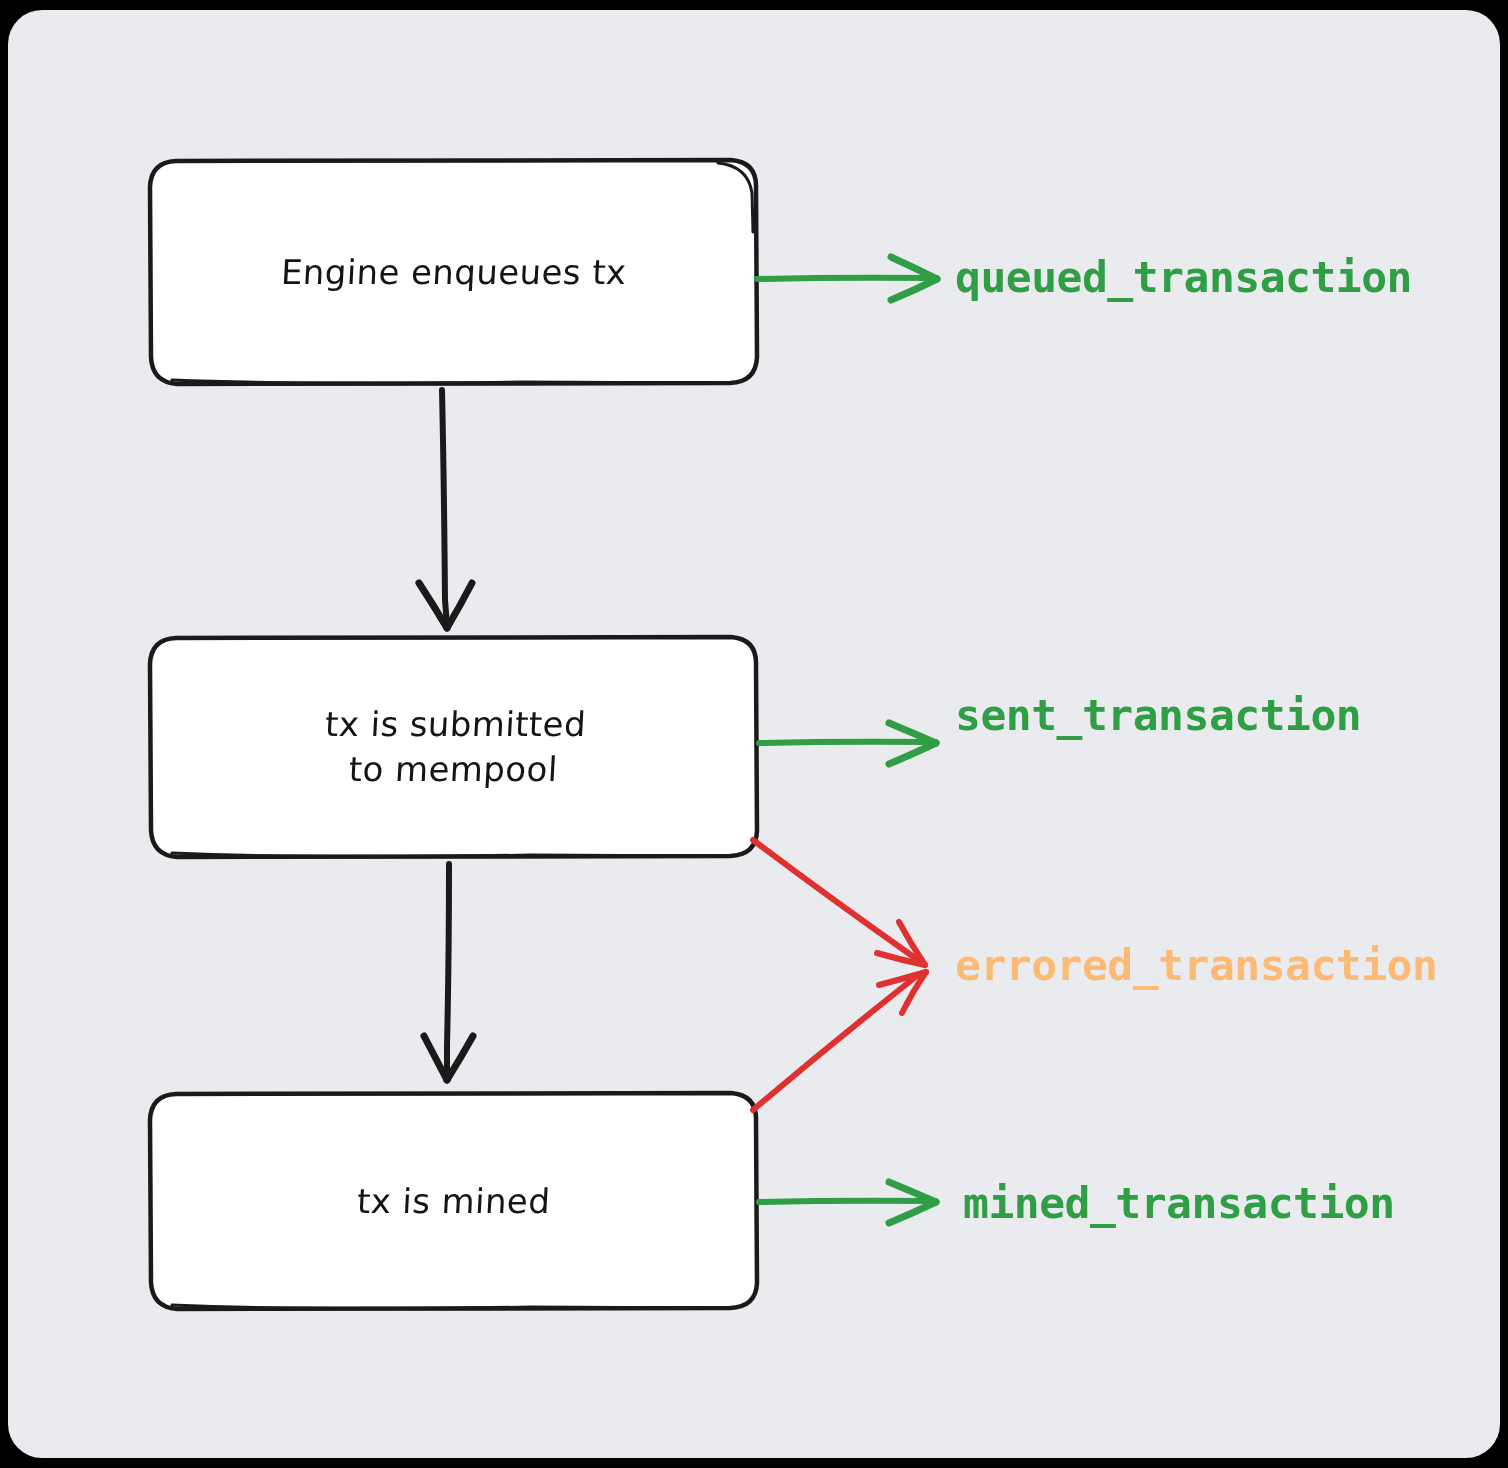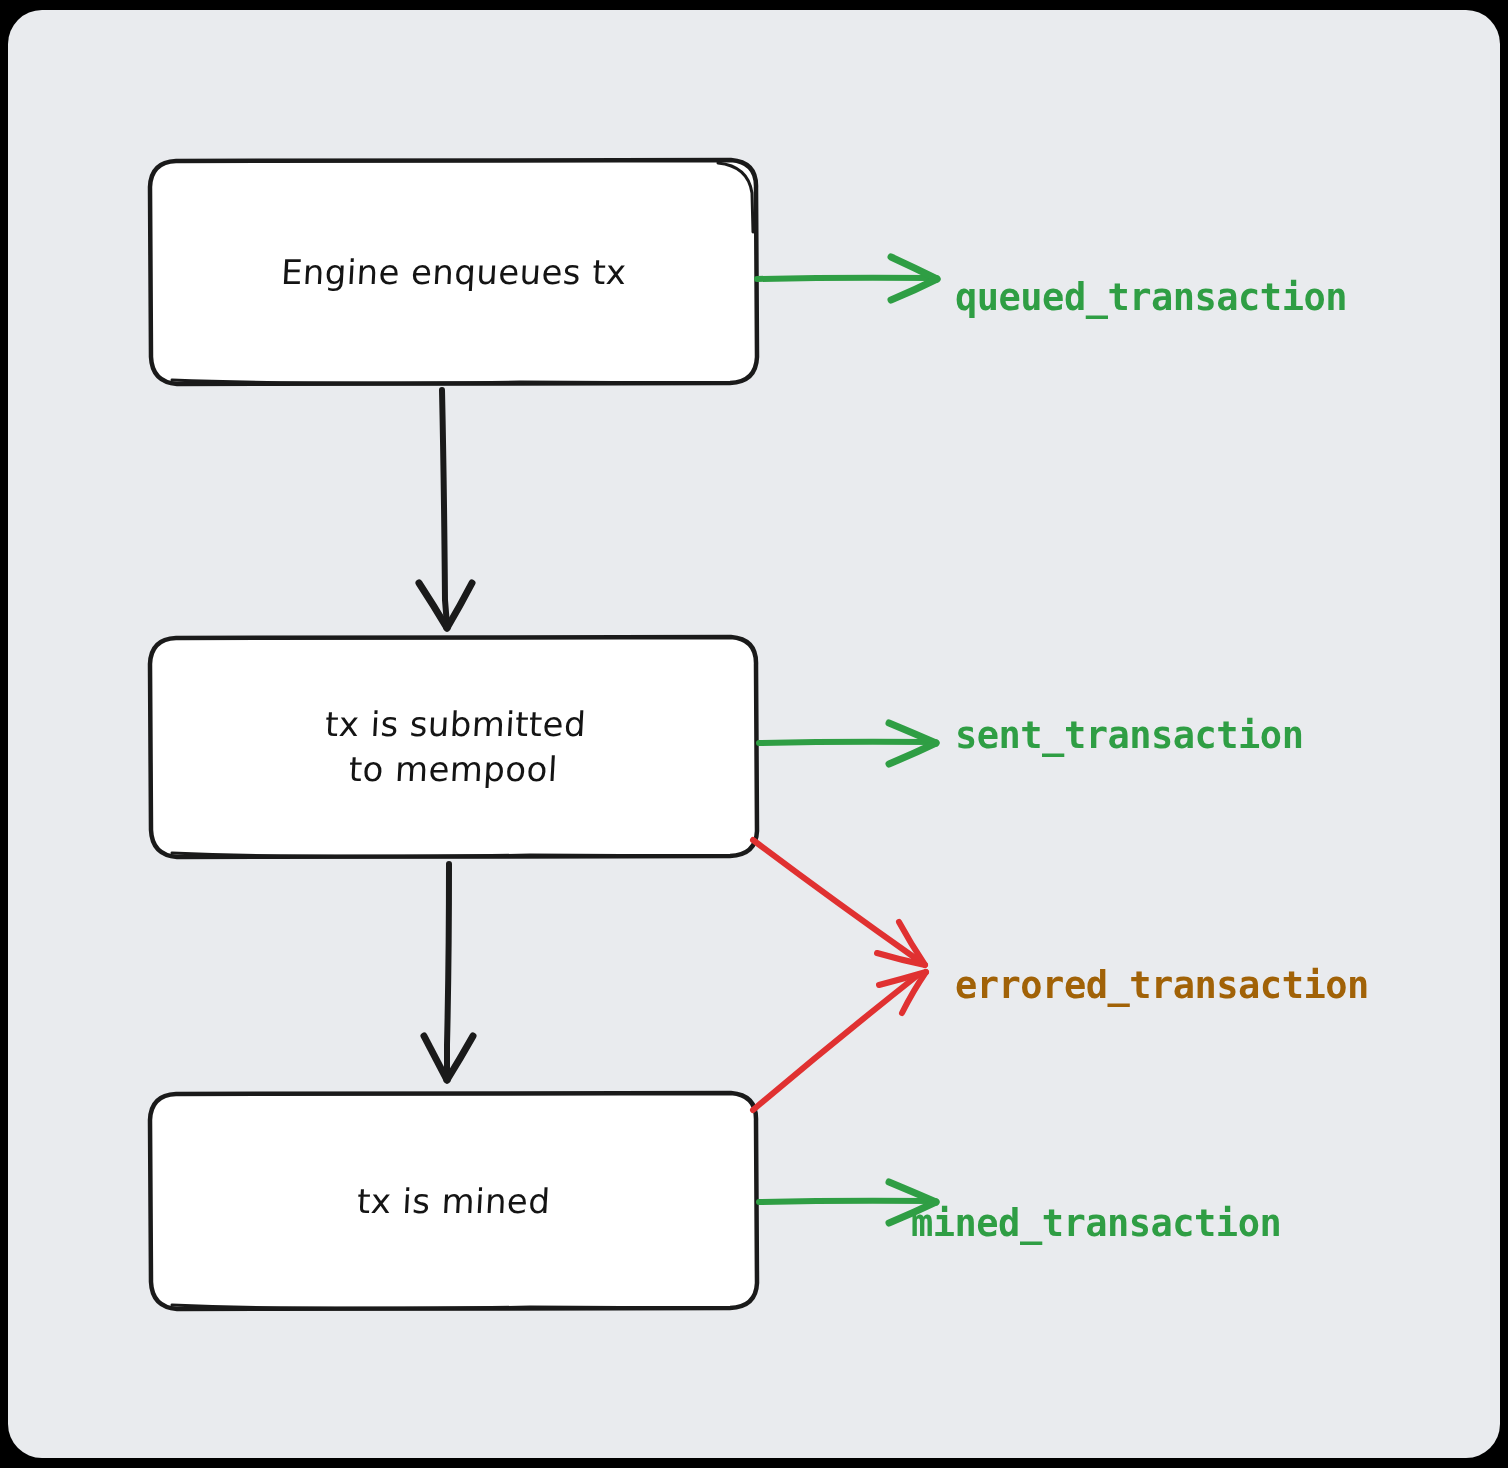--- a/index.html
+++ b/index.html
@@ -50,25 +50,24 @@
     color: #141414;
     line-height: 1.32;
     letter-spacing: 0.4px;
     font-weight: 400;
     white-space: pre-line;
     transform: skewX(-3deg);
   }
   .event-label {
     position: absolute;
     font-family: "DejaVu Sans Mono", monospace;
-    font-size: 37px;
+    font-size: 43px;
     font-weight: 700;
     letter-spacing: -0.5px;
     white-space: nowrap;
-    margin-top: 24px;
   }
 </style>
 </head>
 <body>
 
 <div id="diagram-root">
 
   <div class="canvas-panel"></div>
 
   <svg class="svg-layer" viewBox="0 0 1508 1468">
@@ -143,17 +142,17 @@
   </div>
 
   <div class="node-box" style="left:150px; top:1093px; width:608px; height:216px; background:transparent;">
     <span class="node-label">tx is mined</span>
   </div>
 
   <div class="event-label" style="left:955px; top:252px; color:#2f9e44;">queued_transaction</div>
 
   <div class="event-label" style="left:955px; top:690px; color:#2f9e44;">sent_transaction</div>
 
-  <div class="event-label" style="left:955px; top:940px; color:#a16207;">errored_transaction</div>
+  <div class="event-label" style="left:955px; top:940px; color:#fdba74;">errored_transaction</div>
 
-  <div class="event-label" style="left:911px; top:1178px; color:#2f9e44;">mined_transaction</div>
+  <div class="event-label" style="left:963px; top:1178px; color:#2f9e44;">mined_transaction</div>
 
 </div>
 
 </body></html>

